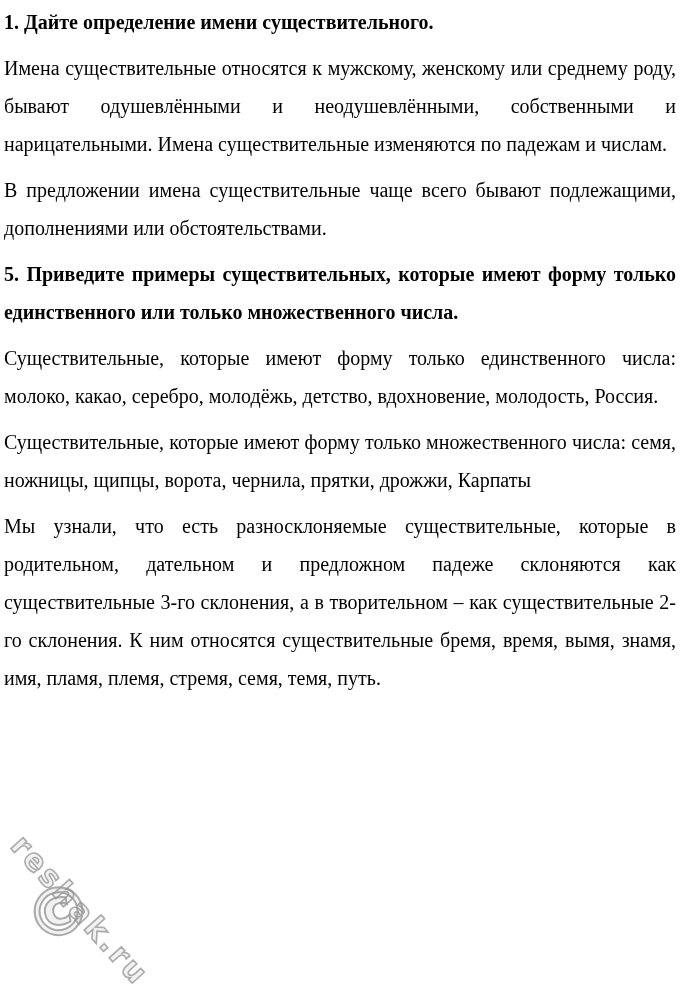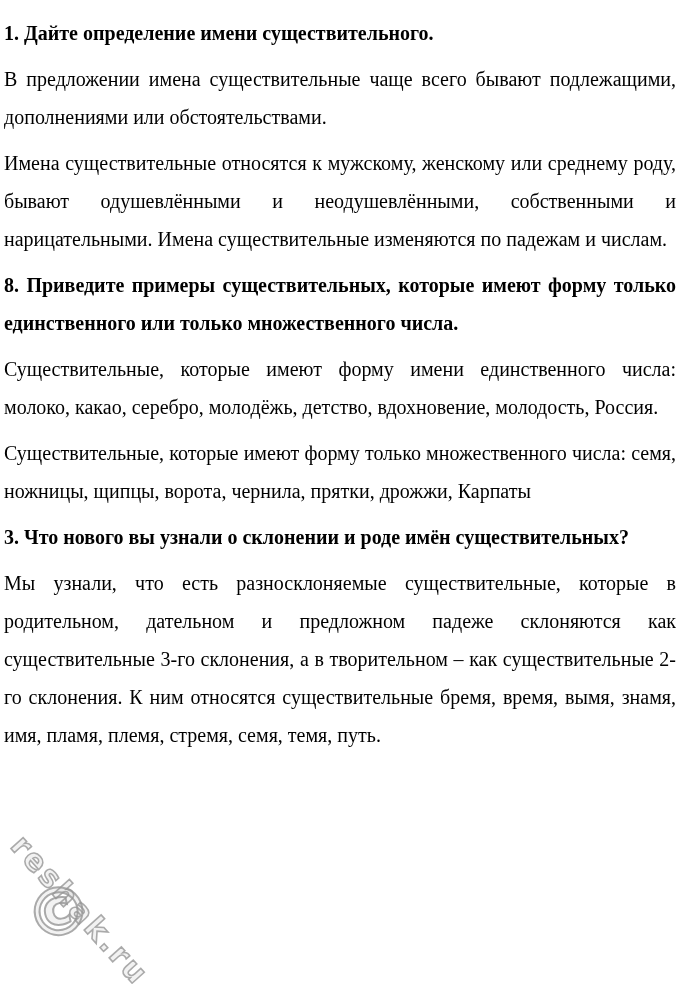--- a/index.html
+++ b/index.html
@@ -12,21 +12,21 @@
     background: #ffffff;
     overflow: hidden;
     font-family: "Liberation Serif", "DejaVu Serif", serif;
     color: #000000;
   }
 
   
   .doc {
     position: relative;
     z-index: 1;
-    padding: 14px 4px 0 4px;
+    padding: 3px 4px 0 4px;
     font-size: 20px;
     line-height: 38px;
     text-align: justify;
   }
   .doc h2, .doc p {
     margin: 8px 0;
     font-size: 20px;
     line-height: 38px;
   }
   .doc h2 { font-weight: bold; }
@@ -73,24 +73,23 @@
 <div class="page">
 
   <div class="watermark" aria-hidden="true">
     <span class="wm-text">reshak.ru</span>
     <span class="wm-copy">©</span>
   </div>
 
   <div class="doc">
 
     <h2>1. Дайте определение имени существительного.</h2>
+    <p>Имена существительные относятся к мужскому, женскому или среднему роду, бывают одушевлёнными и неодушевлёнными, собственными и нарицательными. Имена существительные изменяются по падежам и числам.</p>
     <p>В предложении имена существительные чаще всего бывают подлежащими, дополнениями или обстоятельствами.</p>
-    <p>Имена существительные относятся к мужскому, женскому или среднему роду, бывают одушевлёнными и неодушевлёнными, собственными и нарицательными. Имена существительные изменяются по падежам и числам.</p>
 
-    <h2>8. Приведите примеры существительных, которые имеют форму только единственного или только множественного числа.</h2>
-    <p>Существительные, которые имеют форму имени единственного числа: молоко, какао, серебро, молодёжь, детство, вдохновение, молодость, Россия.</p>
+    <h2>5. Приведите примеры существительных, которые имеют форму только единственного или только множественного числа.</h2>
+    <p>Существительные, которые имеют форму только единственного числа: молоко, какао, серебро, молодёжь, детство, вдохновение, молодость, Россия.</p>
     <p>Существительные, которые имеют форму только множественного числа: семя, ножницы, щипцы, ворота, чернила, прятки, дрожжи, Карпаты</p>
 
-    <h2>3. Что нового вы узнали о склонении и роде имён существительных?</h2>
     <p>Мы узнали, что есть разносклоняемые существительные, которые в родительном, дательном и предложном падеже склоняются как существительные 3-го склонения, а в творительном – как существительные 2-го склонения. К ним относятся существительные бремя, время, вымя, знамя, имя, пламя, племя, стремя, семя, темя, путь.</p>
 
   </div>
 </div>
 
 </body></html>

